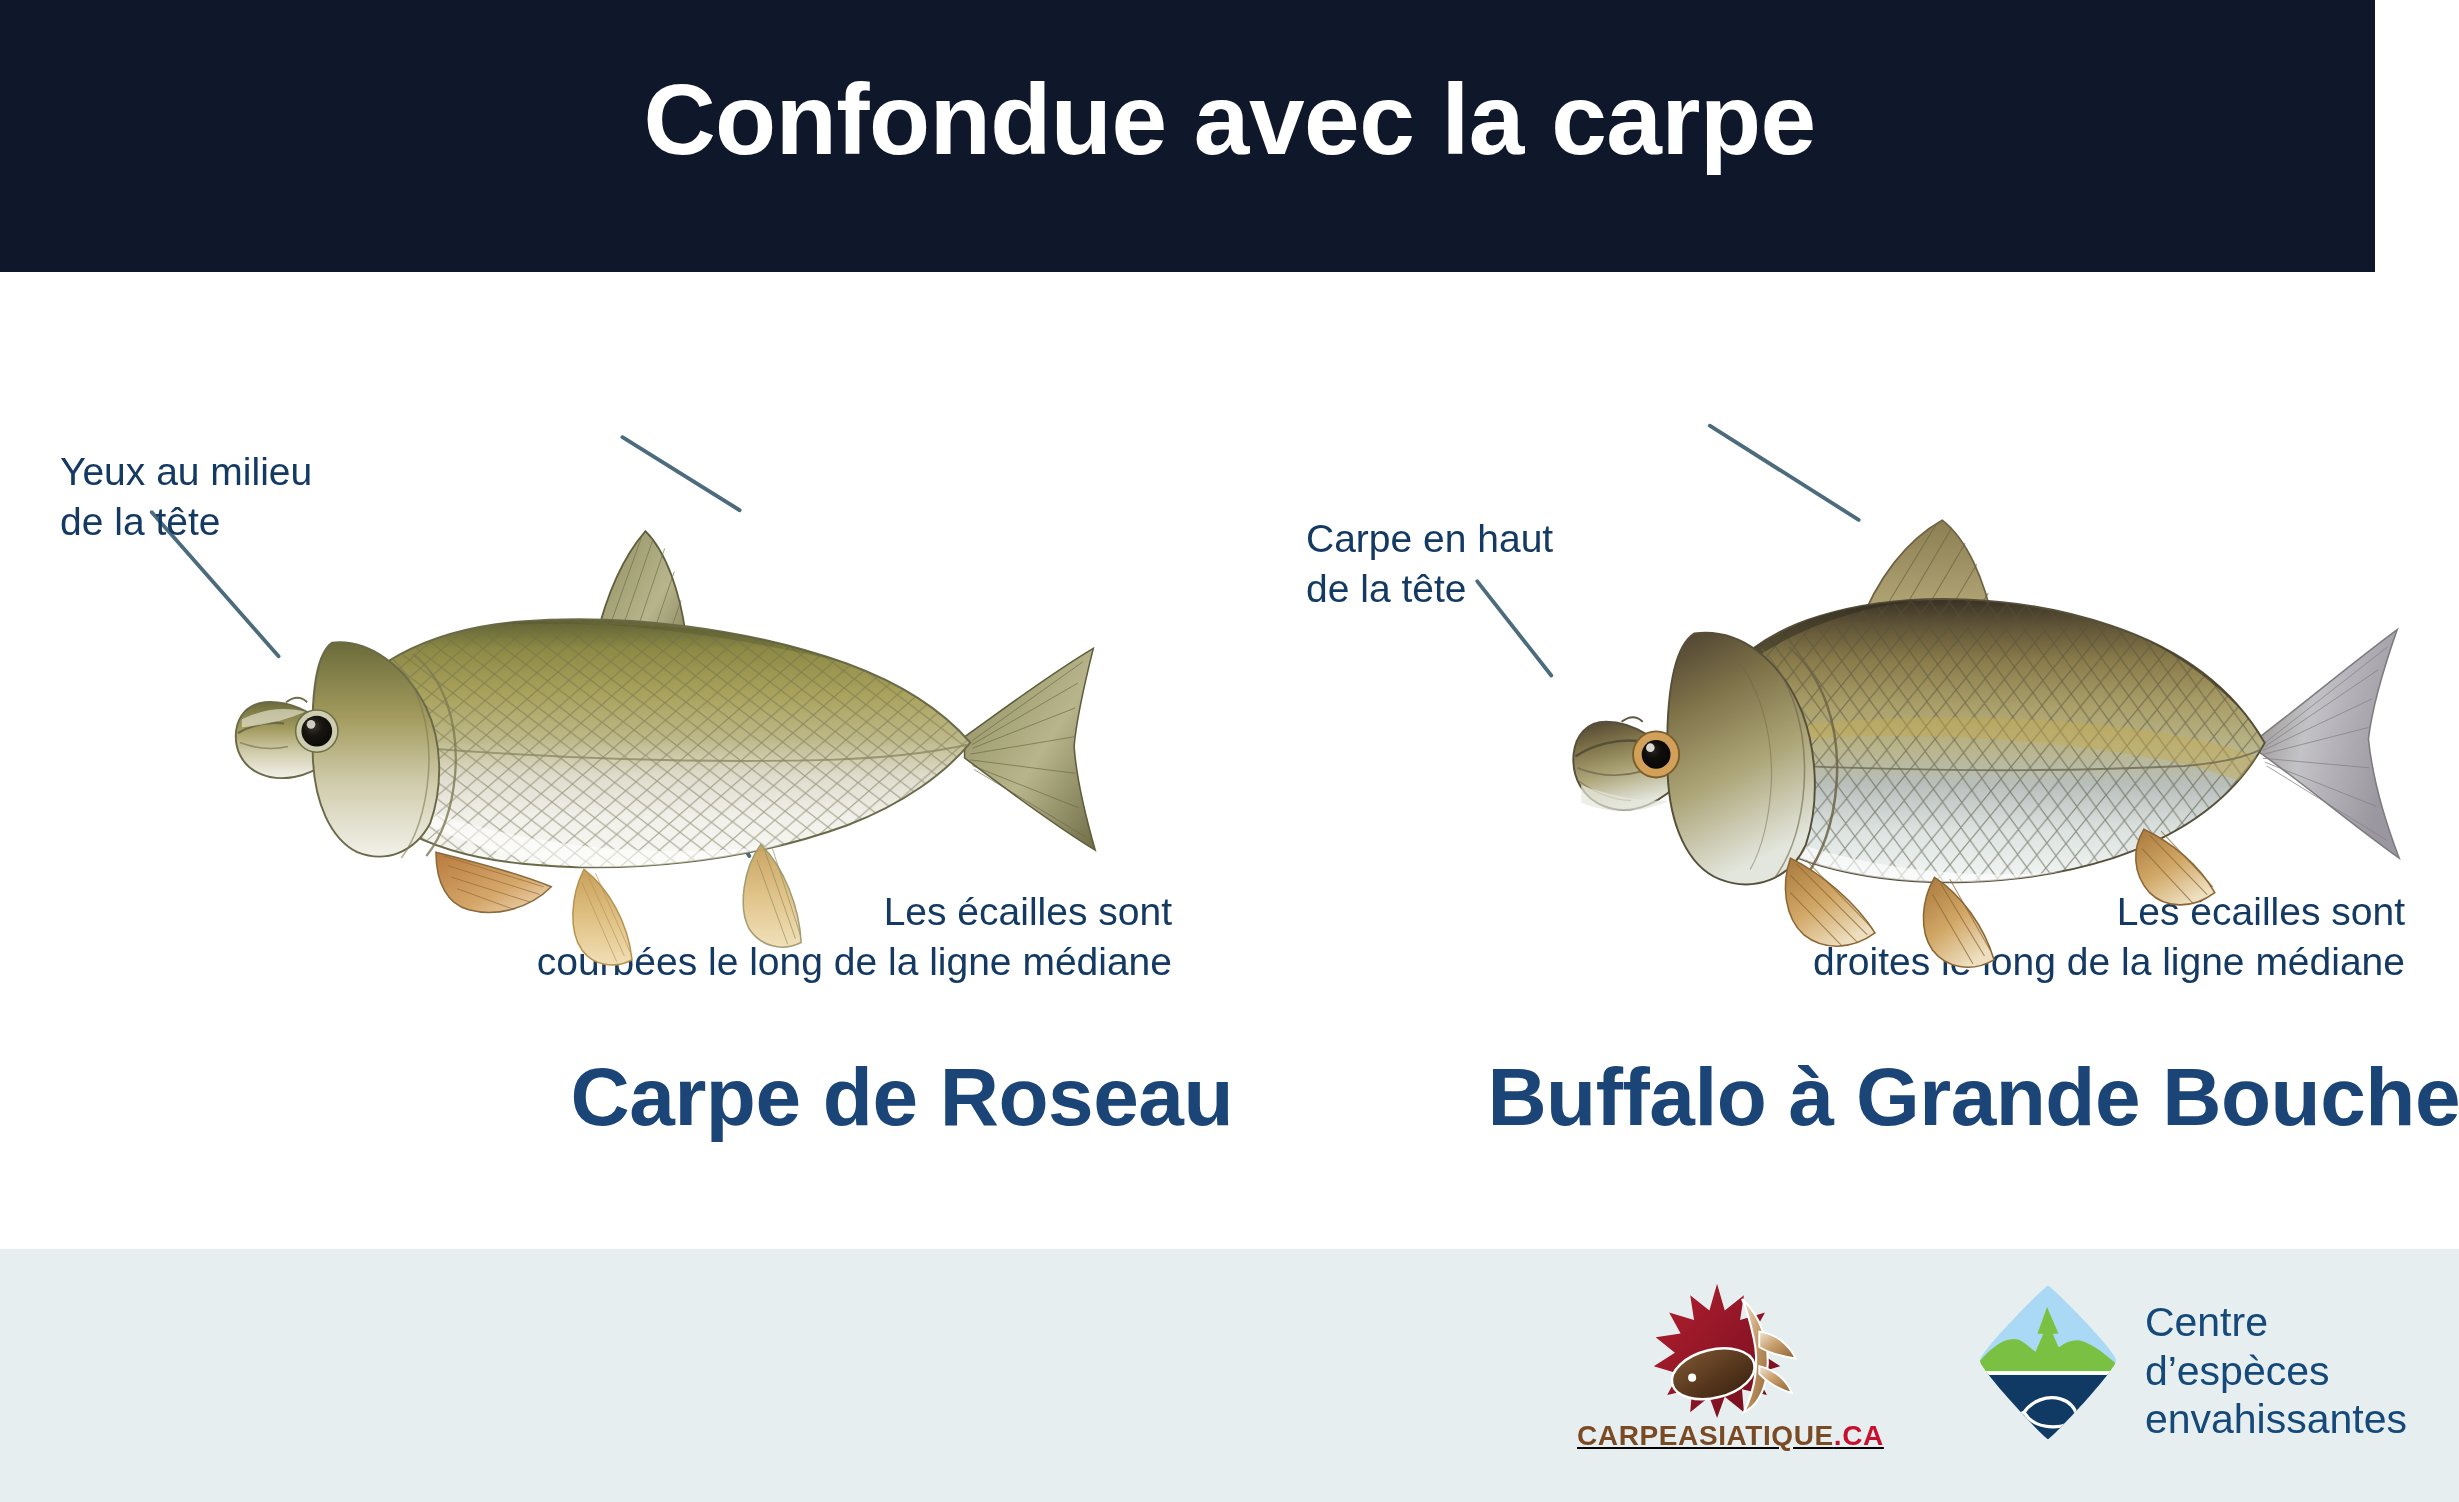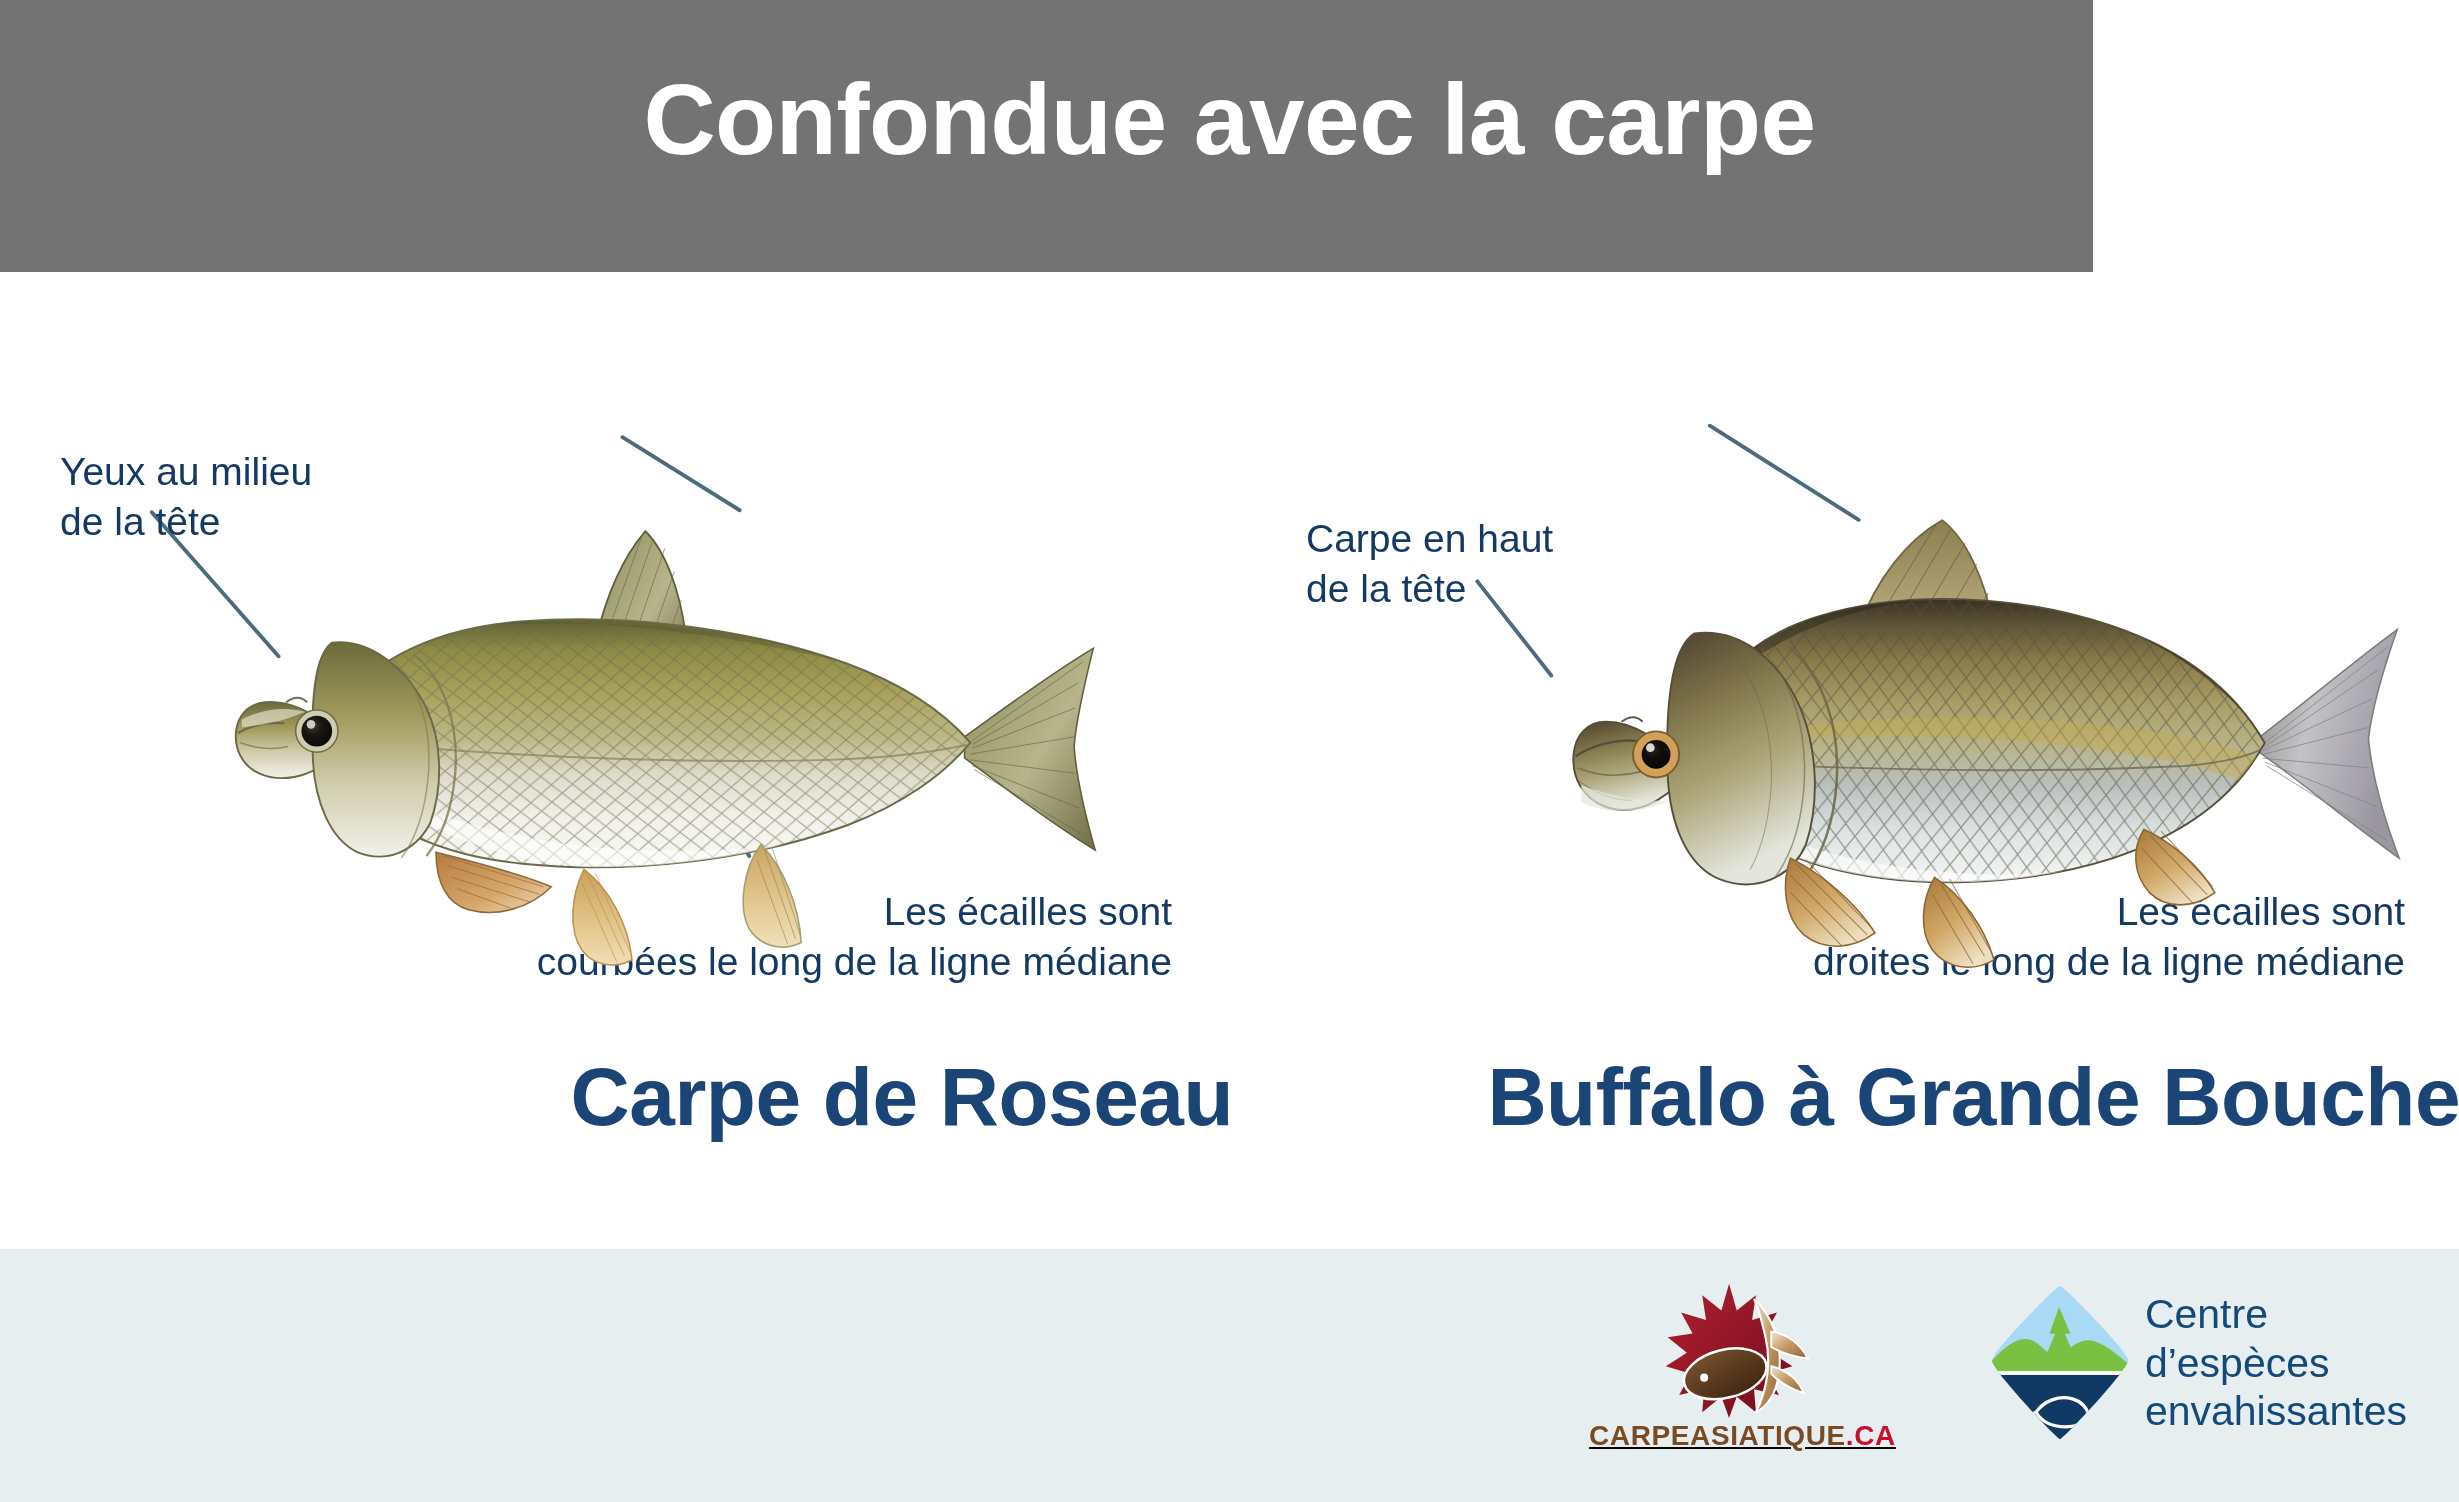--- a/index.html
+++ b/index.html
@@ -6,22 +6,22 @@
   html, body {
     width: 2459px; height: 1503px;
     font-family: "Liberation Sans", sans-serif;
     background: #ffffff;
     overflow: hidden;
   }
   #page { position: relative; width: 2459px; height: 1503px; background: #ffffff; }
 
   
   .header-band {
-    position: absolute; left: 0; top: 0; width: 2093px; height: 272px;
-    background: #737373;
+    position: absolute; left: 0; top: 0; width: 2375px; height: 272px;
+    background: #0f172a;
   }
   .header-title {
     position: absolute; left: 0; top: 69px; width: 2459px;
     text-align: center;
     color: #ffffff;
     font-size: 100px;
     font-weight: bold;
     letter-spacing: -0.5px;
     line-height: 1.0;
     white-space: nowrap;
@@ -74,21 +74,21 @@
   .logo-carpe-text {
     margin-top: 1.9px;
     font-size: 28px;
     font-weight: bold;
     letter-spacing: 0.6px;
     white-space: nowrap;
   }
   .lt-brown { color: #7a4a24; }
   .lt-red   { color: #c8102e; }
 
-  .logo-cee { display: flex; align-items: center; gap: 13px; }
+  .logo-cee { display: flex; align-items: flex-end; gap: 25px; }
   .logo-cee-text {
     color: #14497a;
     font-size: 41px;
     line-height: 1.18;
     white-space: pre-line;
   }
 </style>
 </head>
 <body>
 

